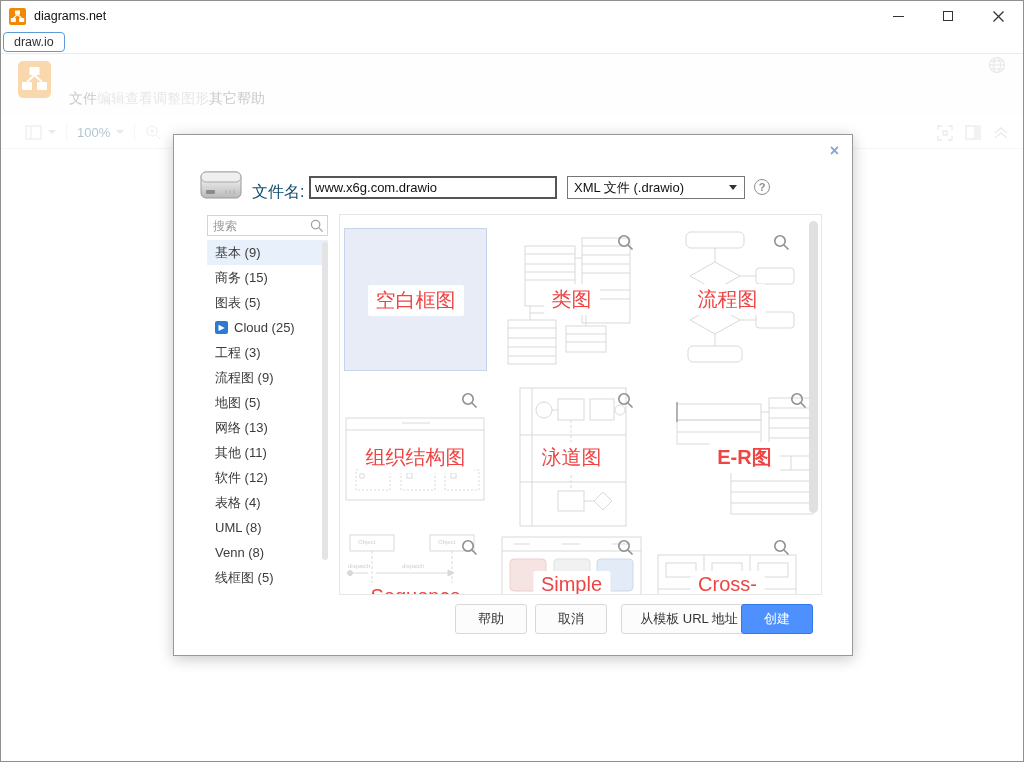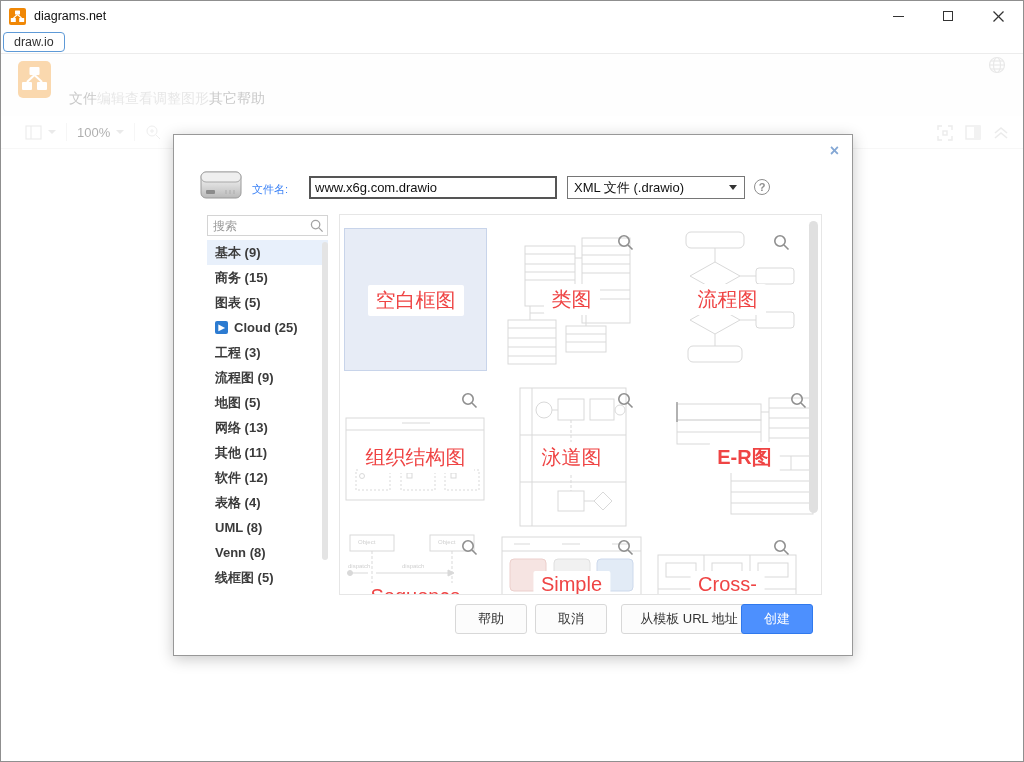--- a/index.html
+++ b/index.html
@@ -25,42 +25,42 @@
   .main-logo { position:absolute; left:17px; top:7px; width:33px; height:37px; background:#f08705; border-radius:5px; }
   .menu-items { position:absolute; left:68px; top:36px; display:flex; font-size:14px; }
   .menu-item { color:#555; cursor:default; }
   .menu-item.disabled { color:#b4b4b4; }
   .globe { position:absolute; right:17px; top:2px; }
 
   .toolbar { position:absolute; top:115px; left:0; right:0; height:33px; background:#fdfdfd; border-bottom:1px solid #e6e6e6; display:flex; align-items:center; }
   .tb-sep { width:1px; height:18px; background:#e2e2e2; margin:0 10px; }
   .tb-caret { width:0; height:0; border-left:4px solid transparent; border-right:4px solid transparent; border-top:4px solid #bdbdbd; margin-left:6px; }
   .tb-group { display:flex; align-items:center; }
-  .tb-zoom-text { font-size:13px; color:#000000; }
+  .tb-zoom-text { font-size:13px; color:#0c4a6e; }
   .toolbar-right { position:absolute; right:14px; top:0; height:33px; display:flex; align-items:center; gap:12px; }
 
   .overlay { position:absolute; top:53px; left:0; right:0; bottom:0; background:rgba(255,255,255,0.68); z-index:5; }
 
   
   .dialog { position:absolute; left:172px; top:133px; width:680px; height:522px; background:#fff; border:1px solid #989898; box-shadow:0 3px 14px rgba(0,0,0,0.22); z-index:10; }
   .dialog-close { position:absolute; top:8px; right:13px; color:#84a7d4; font-size:16px; font-weight:bold; cursor:pointer; line-height:1; }
 
   .disk-icon { position:absolute; left:26px; top:33px; }
-  .filename-label { position:absolute; left:78px; top:47px; font-size:11px; color:#3b82f6; }
+  .filename-label { position:absolute; left:78px; top:47px; font-size:16px; color:#0c4a6e; }
   .filename-input { position:absolute; left:135px; top:41px; width:248px; height:23px; border:2px solid #555; font-size:13px; padding:0 4px; font-family:"Liberation Sans",sans-serif; color:#111; outline:none; }
   .filetype-select { position:absolute; left:393px; top:41px; width:178px; height:23px; border:1px solid #767676; background:#fff; font-size:13px; color:#111; display:flex; align-items:center; padding:0 6px; cursor:default; }
   .filetype-select .sel-caret { position:absolute; right:7px; width:0; height:0; border-left:4px solid transparent; border-right:4px solid transparent; border-top:5px solid #333; }
   .help-icon { position:absolute; left:580px; top:44px; width:16px; height:16px; border:1px solid #8d8d8d; border-radius:50%; color:#8d8d8d; font-size:11px; display:flex; align-items:center; justify-content:center; font-weight:bold; }
 
   
   .search-box { position:absolute; left:33px; top:80px; width:121px; height:21px; border:1px solid #d4d4d4; }
   .search-input { position:absolute; inset:0; border:none; outline:none; font-size:12px; padding:0 18px 0 5px; color:#404040; font-family:"Liberation Sans",sans-serif; width:100%; height:100%; }
   .search-input::placeholder { color:#9a9a9a; }
   .search-mag { position:absolute; right:3px; top:3px; }
-  .category-list { position:absolute; left:33px; top:105px; width:121px;font-weight:bold; }
+  .category-list { position:absolute; left:33px; top:105px; width:121px; }
   .category-item { height:25px; line-height:25px; font-size:13px; color:#3b3b3b; padding-left:8px; cursor:pointer; white-space:nowrap; display:flex; align-items:center; }
   .category-item.selected { background:#e8f0fb; }
   .play-badge { display:inline-block; width:13px; height:13px; background:#2c7bd1; border-radius:2px; color:#fff; font-size:8px; line-height:13px; text-align:center; margin-right:6px; }
   .sidebar-scrollbar { position:absolute; left:148px; top:107px; width:6px; height:318px; background:#e4e4e4; border-radius:3px; }
 
   
   .template-grid { position:absolute; left:165px; top:79px; width:483px; height:381px; border:1px solid #e6e6e6; background:#fff; overflow:hidden; }
   .tile { position:absolute; width:143px; height:143px; cursor:pointer; }
   .tile.selected { background:#e7ecf6; border:1px solid #c8d4ea; }
   .tile-label { position:absolute; left:50%; transform:translateX(-50%); top:56px; background:#fff; padding:2px 8px; font-size:20px; color:#ef4444; white-space:nowrap; border-radius:2px; z-index:2; }

